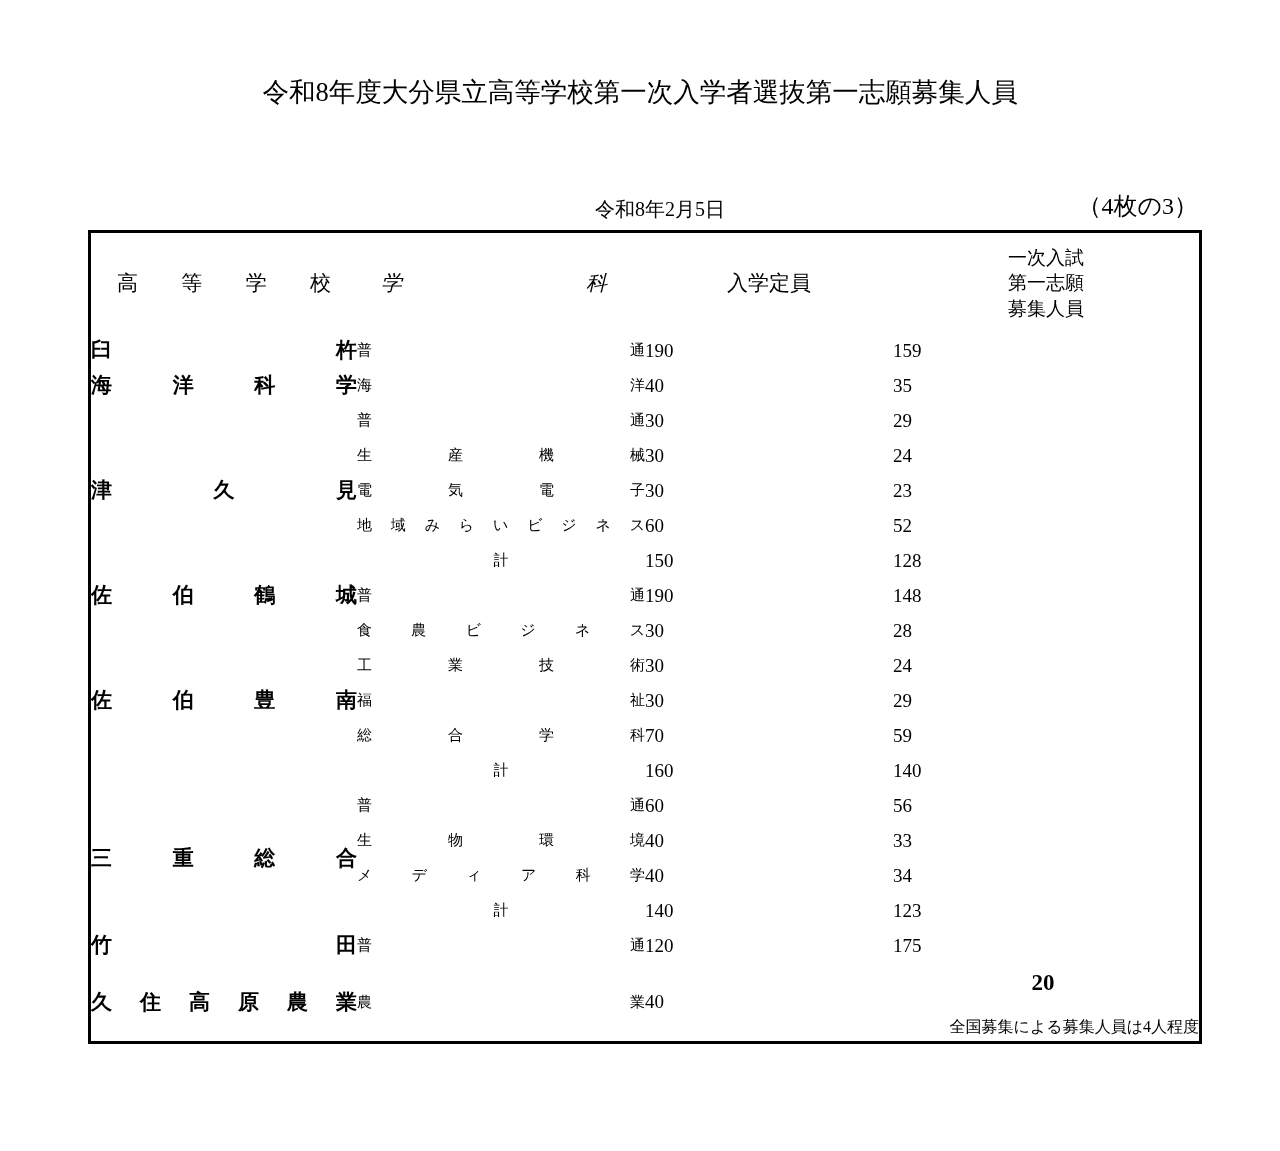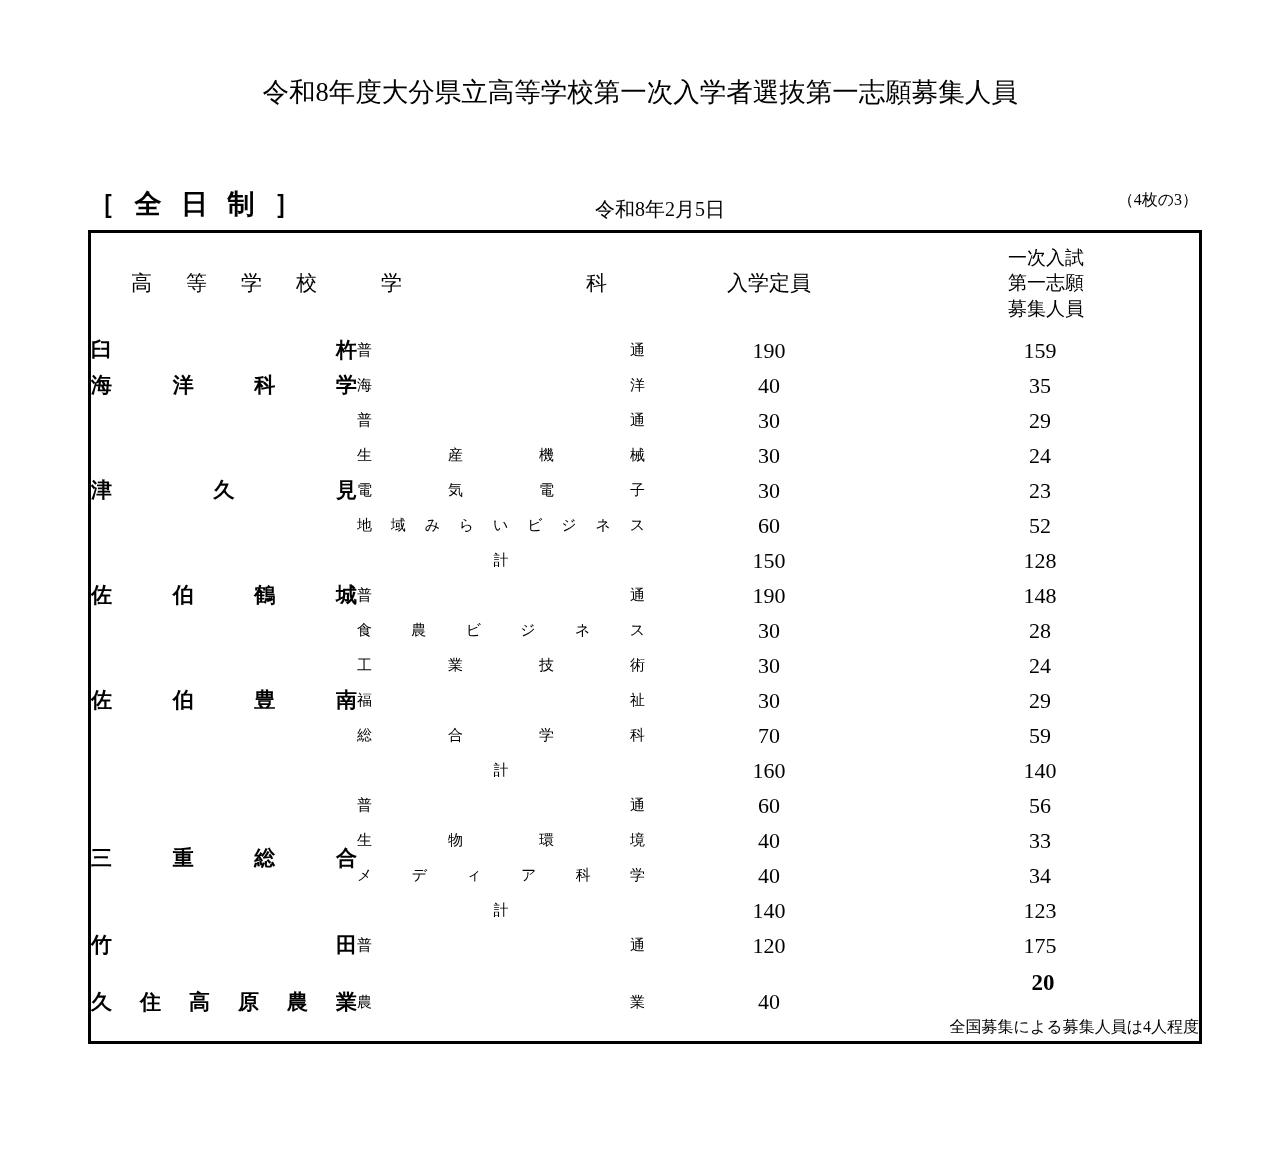--- a/index.html
+++ b/index.html
@@ -60,21 +60,21 @@
     right: 0;
     top: 8px;
     text-align: center;
     font-size: 20px;
     transform: translateX(14px);
   }
   .sheet-index {
     position: absolute;
     right: 6px;
     top: 2px;
-    font-size: 16px;
+    font-size: 24px;
   }
 
   
   .tbl-wrap {
     position: absolute;
     top: 230px;
     left: 88px;
     width: 1114px;
     border: 3.2px solid #000;
     box-sizing: border-box;
@@ -102,31 +102,32 @@
   
   thead th {
     height: 100px;
     font-weight: 400;
     font-size: 21px;
     border-bottom: 3.2px solid #000;
     text-align: center;
   }
   .th-spread {
     display: block;
-    padding: 0 40px;
+    padding: 0 26px;
     text-align: justify;
     text-align-last: justify;
     font-size: 21px;
   }
   .th-dept-spread {
     display: block;
     padding: 0 38px 0 24px;
     text-align: justify;
     text-align-last: justify;
     font-size: 21px;
+    font-style: italic;
   }
   .th-plain { font-size: 21px; }
   .th-stack {
     font-size: 19px;
     line-height: 1.32;
   }
 
   
   tbody td { font-size: 21px; }
 
@@ -170,23 +171,23 @@
     text-align: center;
     padding: 0;
   }
   td.dept.total .dn {
     text-align: center;
     text-align-last: center;
   }
 
   
   td.num {
-    text-align: center;
+    text-align: left;
     padding-right: 14px;
-    font-size: 22px;
+    font-size: 19px;
     font-family: "Liberation Serif", "DejaVu Serif", serif;
   }
   td.num.first-col { padding-right: 12px; }
 
   td.num-note {
     text-align: right;
     padding: 0 8px 3px 6px;
     font-size: 23px;
     vertical-align: top;
     position: relative;
@@ -209,21 +210,20 @@
   }
 </style>
 </head>
 <body>
 
 <div class="page">
 
   <div class="doc-title">令和8年度大分県立高等学校第一次入学者選抜第一志願募集人員</div>
 
   <div class="subhead">
-    <span class="course-type">［ 全 日 制 ］</span>
     <span class="issue-date">令和8年2月5日</span>
     <span class="sheet-index">（4枚の3）</span>
   </div>
 
   <div class="tbl-wrap">
     <table class="main">
       <colgroup>
         <col class="c-school">
         <col class="c-dept">
         <col class="c-cap">

